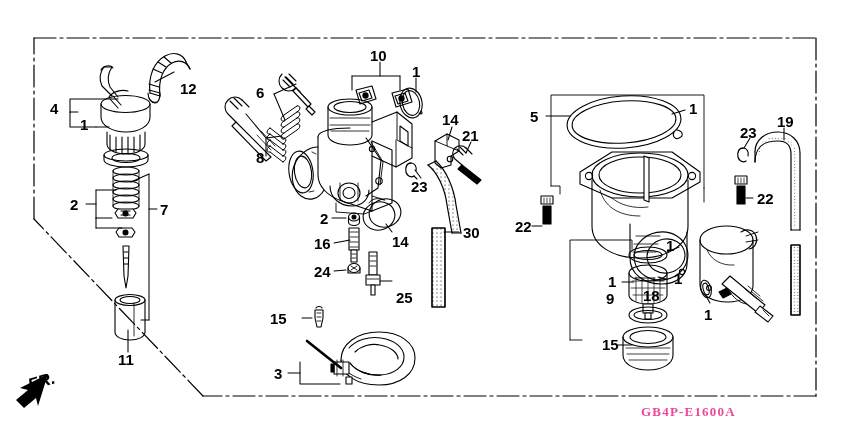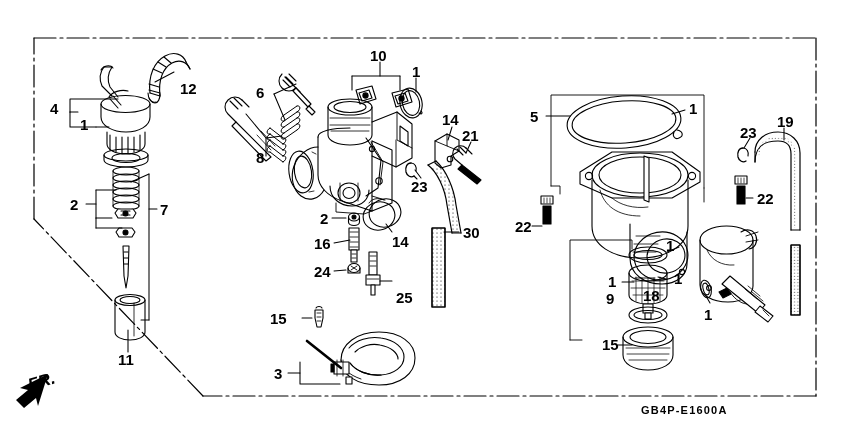--- a/index.html
+++ b/index.html
@@ -3,22 +3,22 @@
 <meta charset="utf-8">
 <style>
   html,body{margin:0;padding:0;background:#fff;}
   body{width:850px;height:425px;overflow:hidden;
        font-family:"Liberation Sans",sans-serif;color:#000;}
   #root{position:relative;width:850px;height:425px;}
   svg.layer{position:absolute;left:0;top:0;width:850px;height:425px;}
   .num{position:absolute;font-family:"Liberation Sans",sans-serif;
        font-weight:bold;font-size:15px;line-height:15px;color:#000;
        white-space:nowrap;}
-  .partno{position:absolute;font-family:Liberation Sans, sans-serif;
-          font-size:11px;letter-spacing:1.2px;font-weight:bold;color:#000000;}
+  .partno{position:absolute;font-family:Liberation Serif, serif;
+          font-size:13px;letter-spacing:1.2px;font-weight:bold;color:#ec4899;}
   .partno .suffix{font-weight:bold;}
   .frlabel{position:absolute;font-family:"Liberation Sans",sans-serif;
            font-weight:bold;font-style:italic;font-size:17px;color:#000;}
 </style>
 </head>
 <body>
 
 <div id="root">
 
   <svg class="layer" viewBox="0 0 850 425" xmlns="http://www.w3.org/2000/svg">

